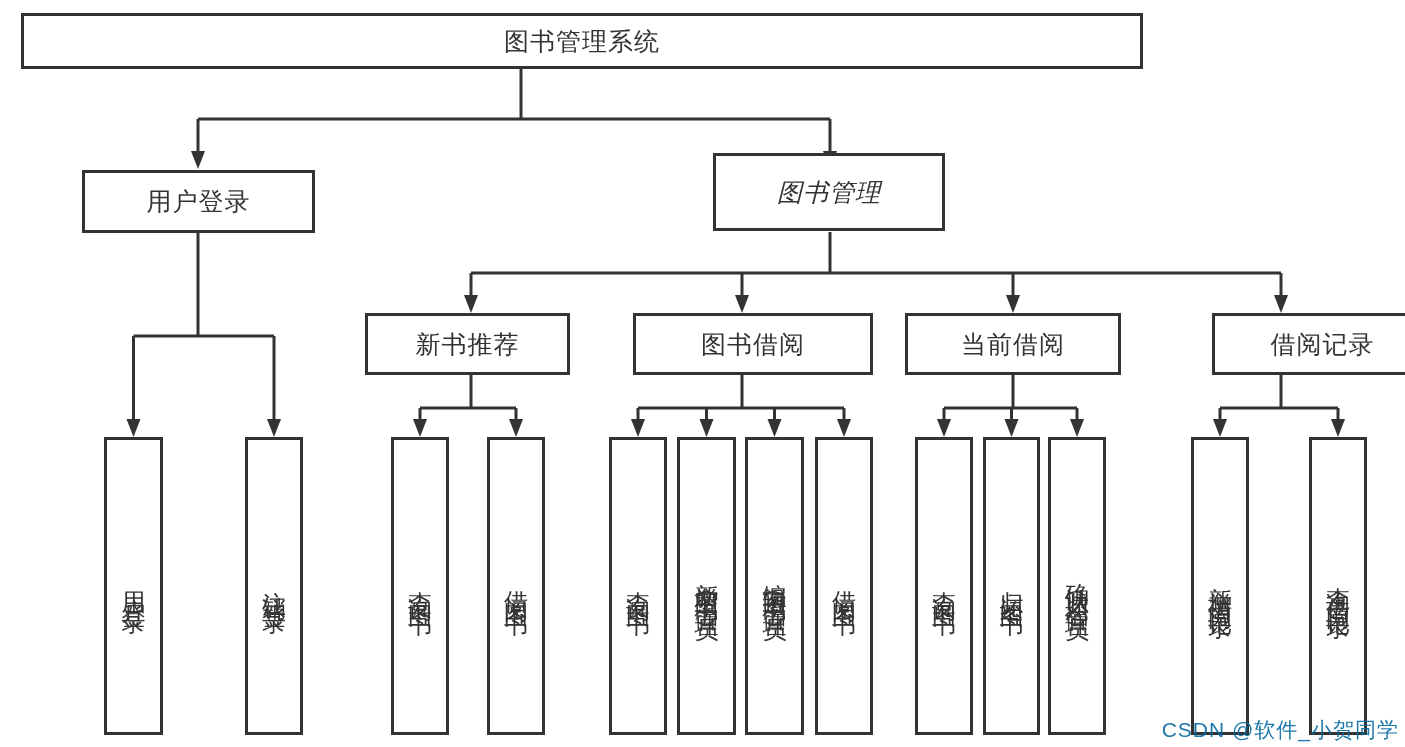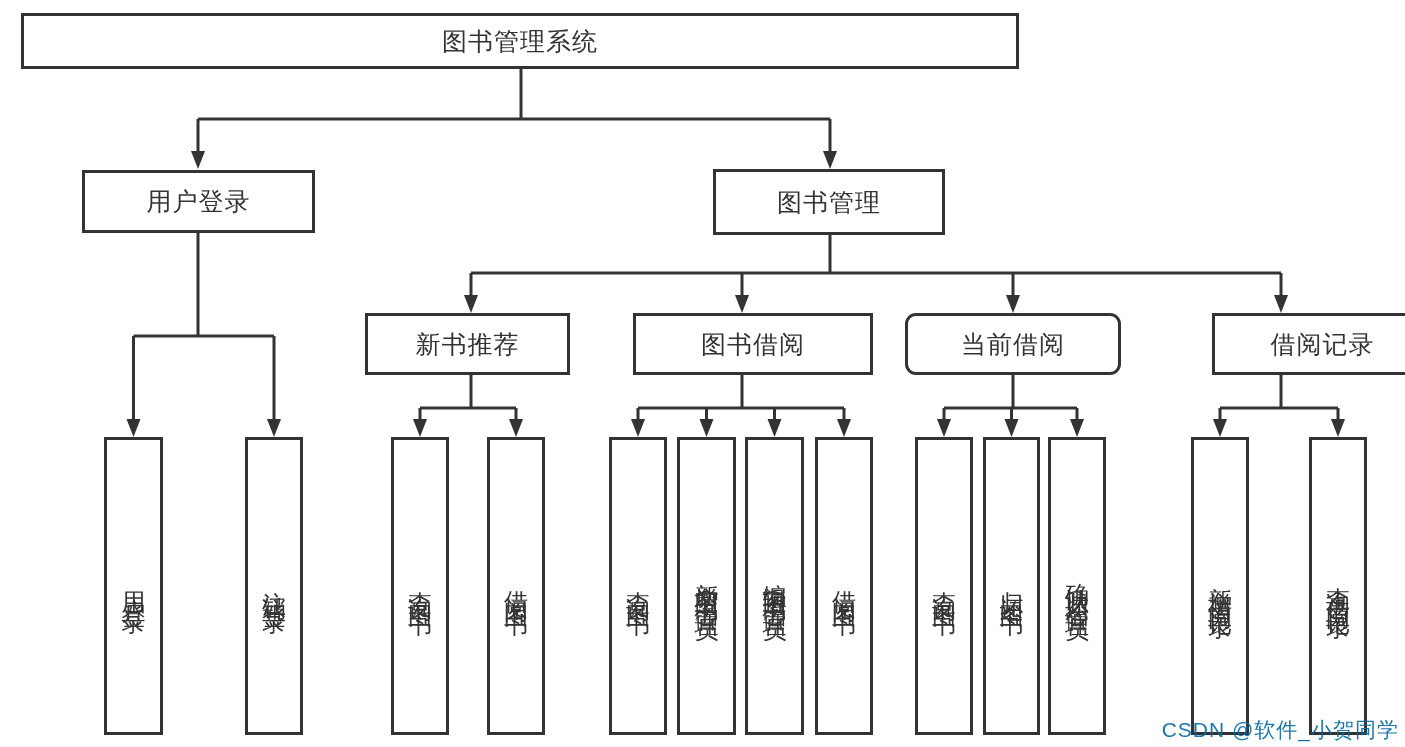--- a/index.html
+++ b/index.html
@@ -126,38 +126,38 @@
     <polygon points="1070,419 1084,419 1077,437"></polygon>
 
     <line x1="1281" y1="375" x2="1281" y2="408"></line>
     <line x1="1220" y1="408" x2="1338" y2="408"></line>
     <line x1="1220" y1="408" x2="1220" y2="422"></line>
     <line x1="1338" y1="408" x2="1338" y2="422"></line>
     <polygon points="1213,419 1227,419 1220,437"></polygon>
     <polygon points="1331,419 1345,419 1338,437"></polygon>
   </svg>
 
-  <div class="box h" style="left:21px; top:13px; width:998px; height:56px;">
+  <div class="box h" style="left:21px; top:13px; width:1122px; height:56px;">
     <span>图书管理系统</span>
   </div>
 
   <div class="box h" style="left:82px; top:170px; width:233px; height:63px;">
     <span>用户登录</span>
   </div>
-  <div class="box h" style="left:713px; top:169px; width:232px; height:66px;">
+  <div class="box h" style="left:713px; top:153px; width:232px; height:78px;font-style:italic;">
     <span>图书管理</span>
   </div>
 
   <div class="box h" style="left:365px; top:313px; width:205px; height:62px;">
     <span>新书推荐</span>
   </div>
   <div class="box h" style="left:633px; top:313px; width:240px; height:62px;">
     <span>图书借阅</span>
   </div>
-  <div class="box h" style="left:905px; top:313px; width:216px; height:62px;border-radius:11px;">
+  <div class="box h" style="left:905px; top:313px; width:216px; height:62px;">
     <span>当前借阅</span>
   </div>
   <div class="box h" style="left:1172px; top:313px; width:221px; height:62px;margin-left:40px;">
     <span>借阅记录</span>
   </div>
 
   <div class="box v" style="left:104px; top:437px; width:59px; height:298px;">
     <span class="vtext">用户登录</span>
   </div>
   <div class="box v" style="left:245px; top:437px; width:58px; height:298px;">

